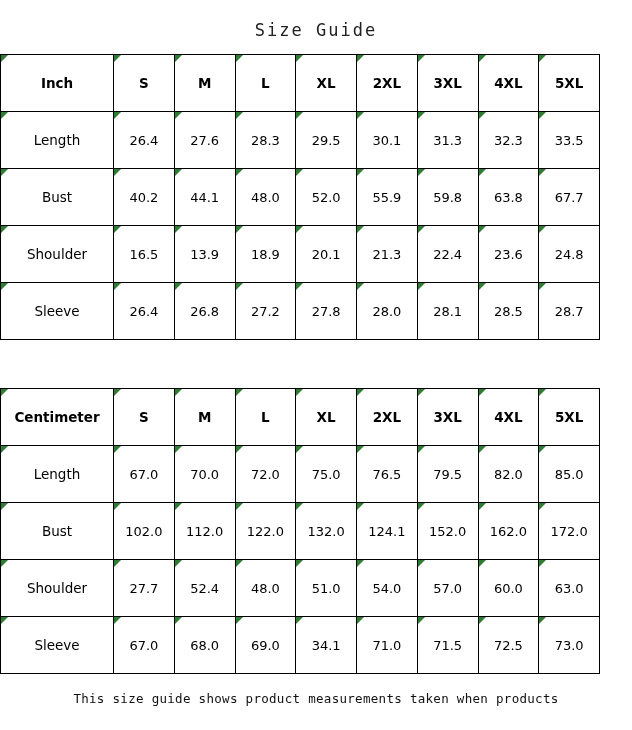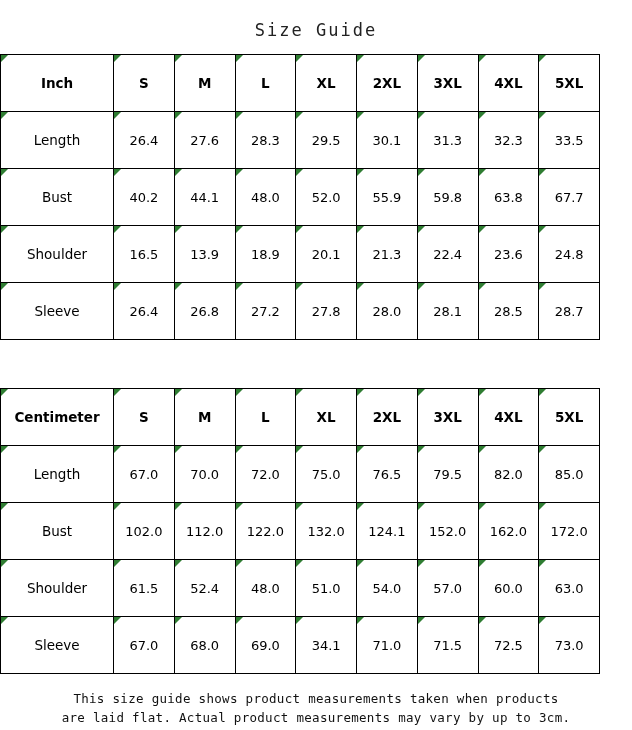--- a/index.html
+++ b/index.html
@@ -187,21 +187,21 @@
         <td>112.0</td>
         <td>122.0</td>
         <td>132.0</td>
         <td>124.1</td>
         <td>152.0</td>
         <td>162.0</td>
         <td>172.0</td>
       </tr>
       <tr>
         <td class="rowhead">Shoulder</td>
-        <td>61.5</td>
+        <td>27.7</td>
         <td>52.4</td>
         <td>48.0</td>
         <td>51.0</td>
         <td>54.0</td>
         <td>57.0</td>
         <td>60.0</td>
         <td>63.0</td>
       </tr>
       <tr>
         <td class="rowhead">Sleeve</td>
@@ -212,16 +212,15 @@
         <td>71.0</td>
         <td>71.5</td>
         <td>72.5</td>
         <td>73.0</td>
       </tr>
     </tbody>
   </table>
 
   <div class="footnote">
     <div>This size guide shows product measurements taken when products</div>
-    <div>are laid flat. Actual product measurements may vary by up to 3cm.</div>
   </div>
 
 </div>
 
 </body></html>

